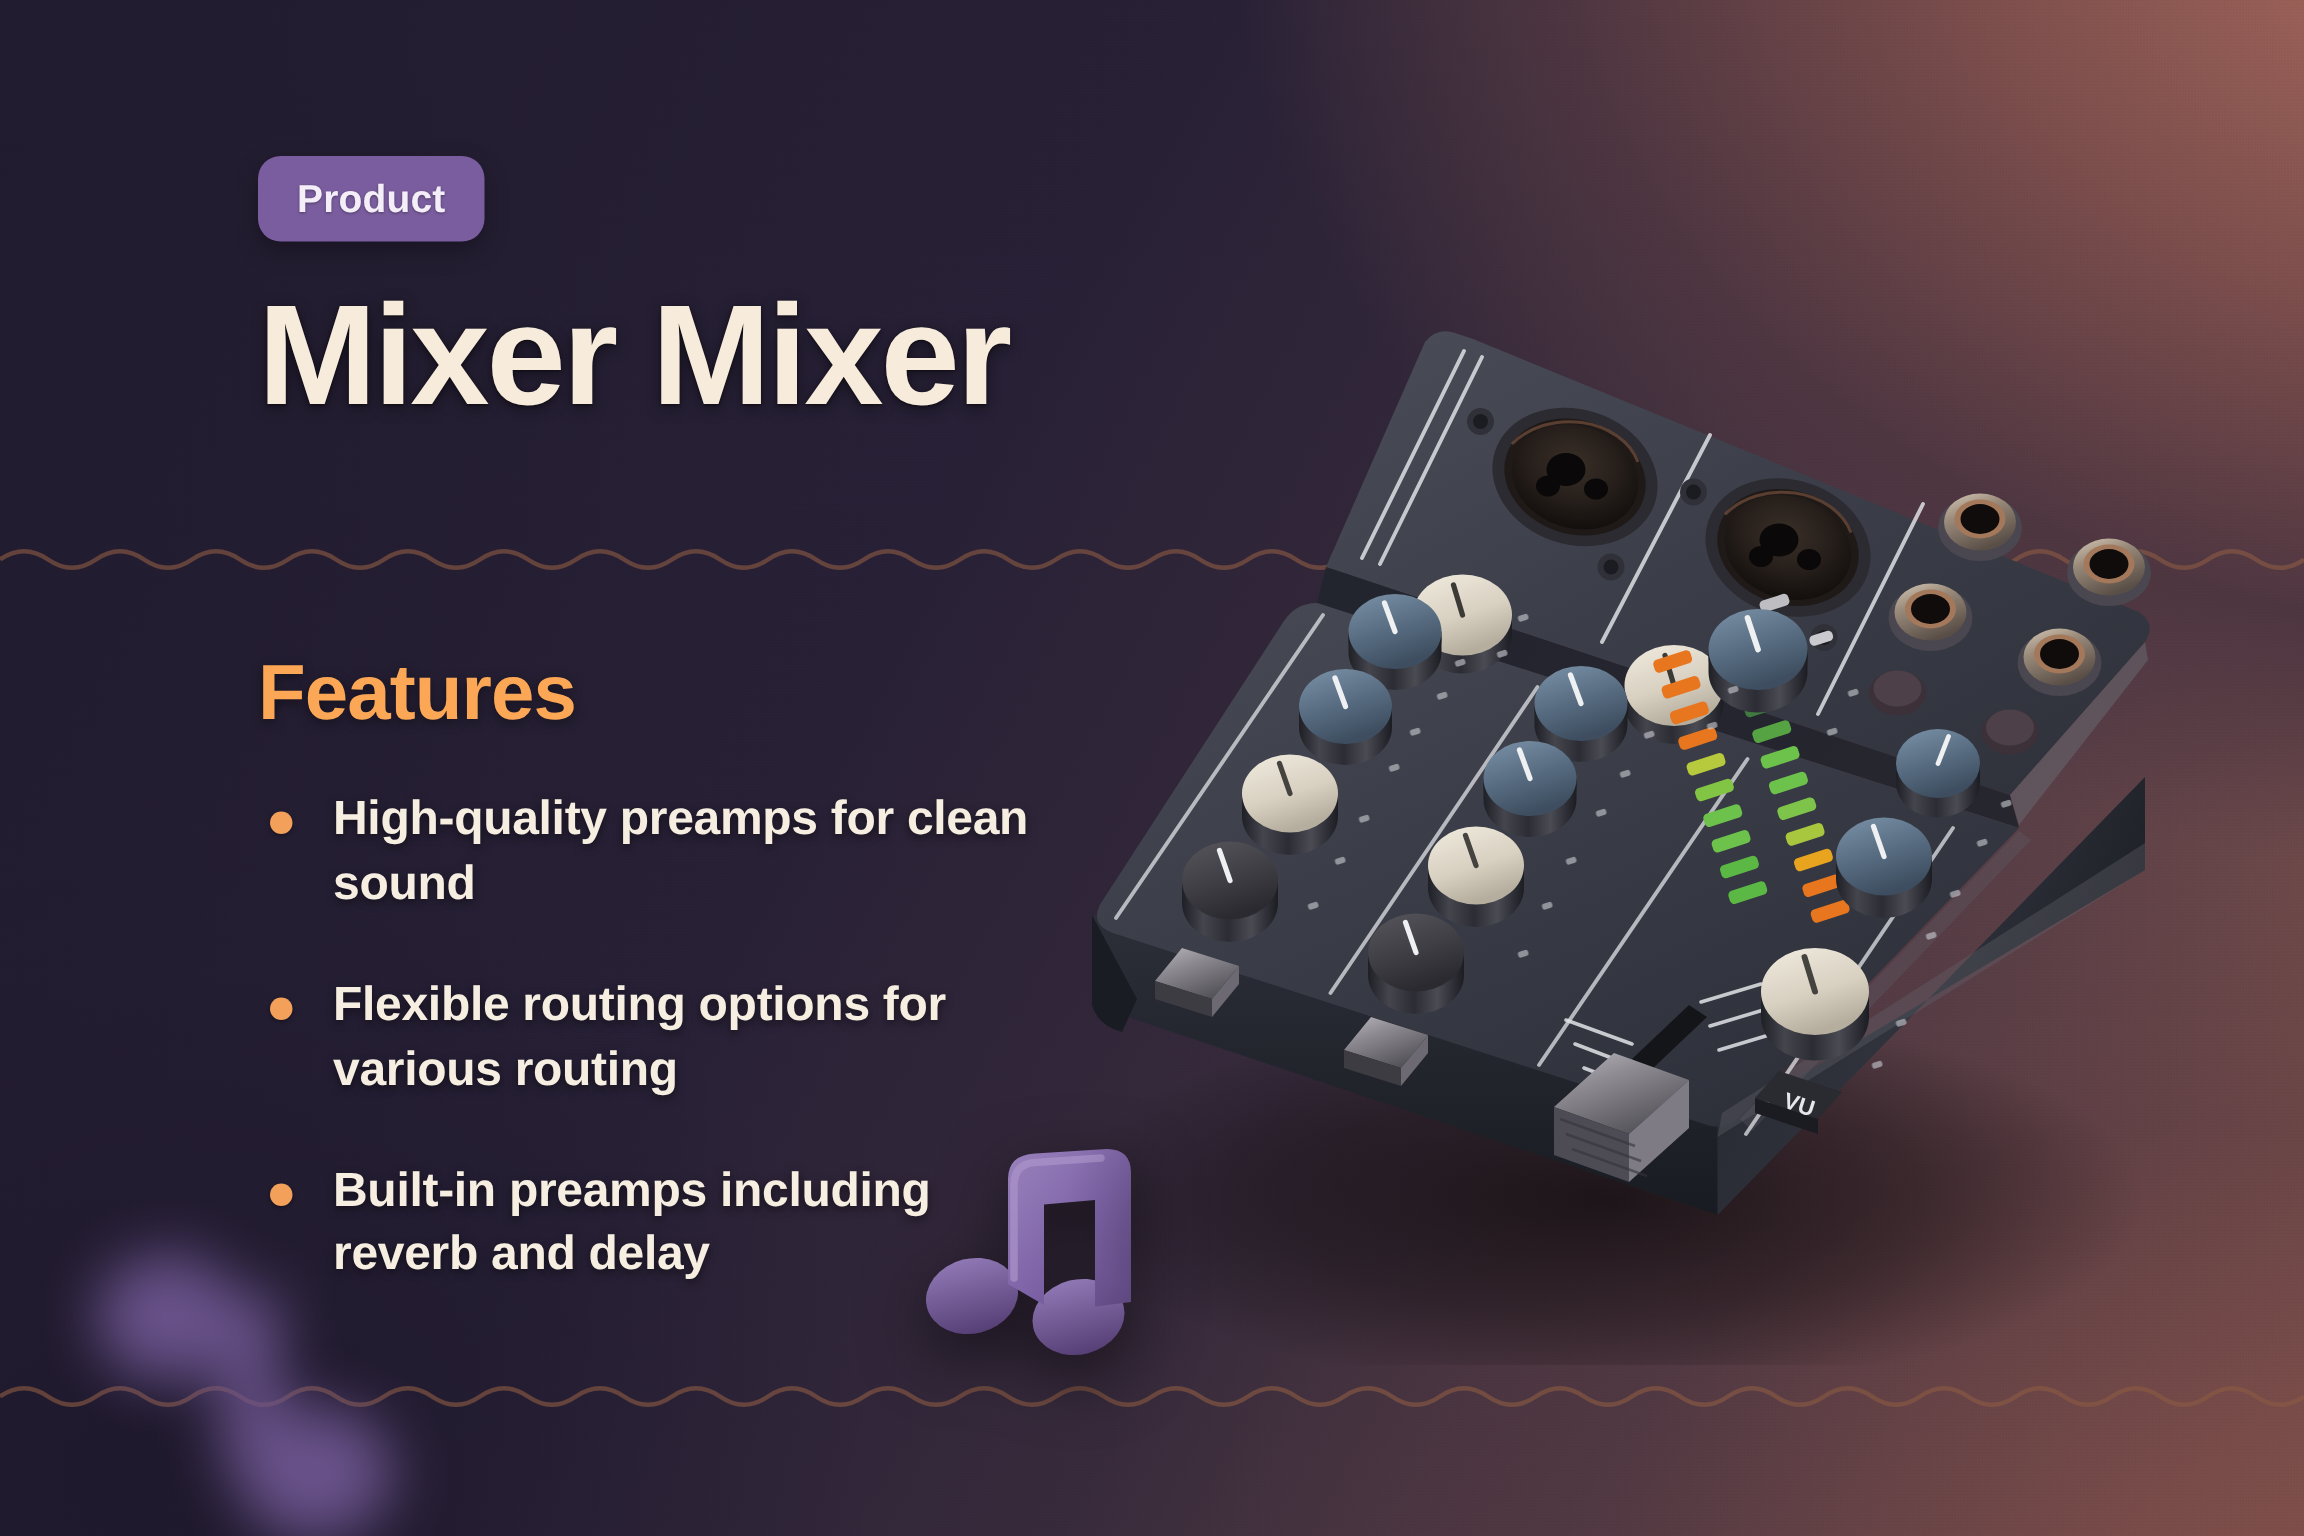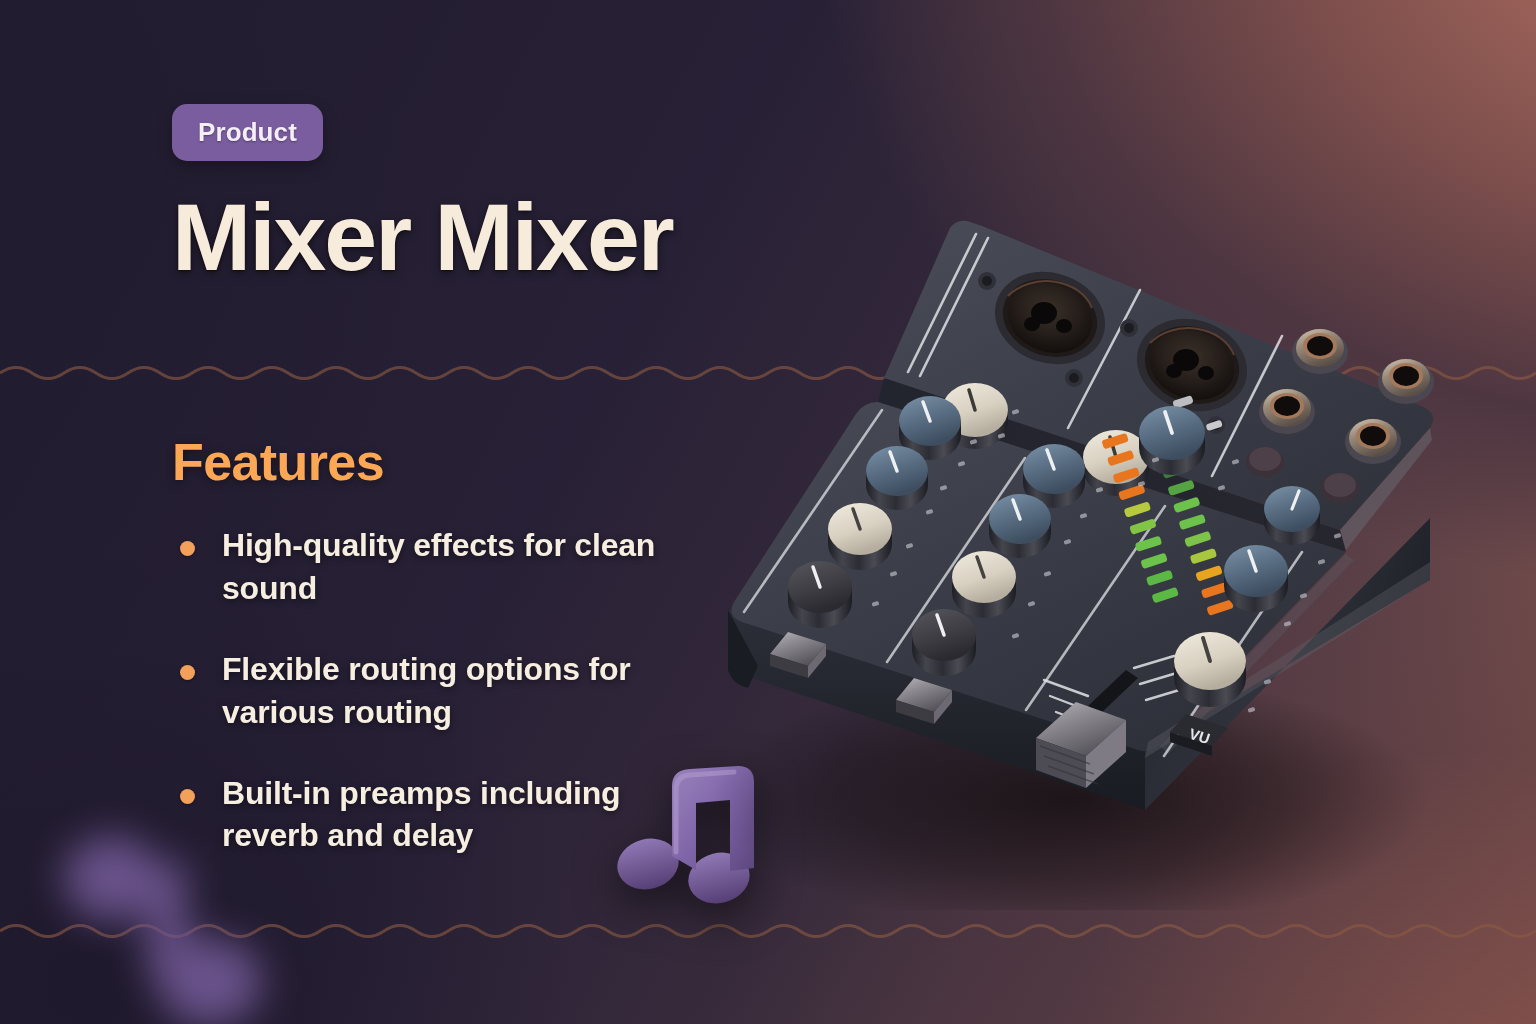--- a/index.html
+++ b/index.html
@@ -131,21 +131,21 @@
       <span>Product</span>
     </div>
 
     <h1 class="title">Mixer Mixer</h1>
 
     <h2 class="features-head">Features</h2>
 
     <ul class="bullets">
       <li class="bullet">
         <span class="dot"></span>
-        <span class="btext">High-quality effects for clean sound</span>
+        <span class="btext">High-quality preamps for clean sound</span>
       </li>
       <li class="bullet">
         <span class="dot"></span>
         <span class="btext">Flexible routing options for various routing</span>
       </li>
       <li class="bullet">
         <span class="dot"></span>
         <span class="btext">Built-in preamps including reverb and delay</span>
       </li>
     </ul>

